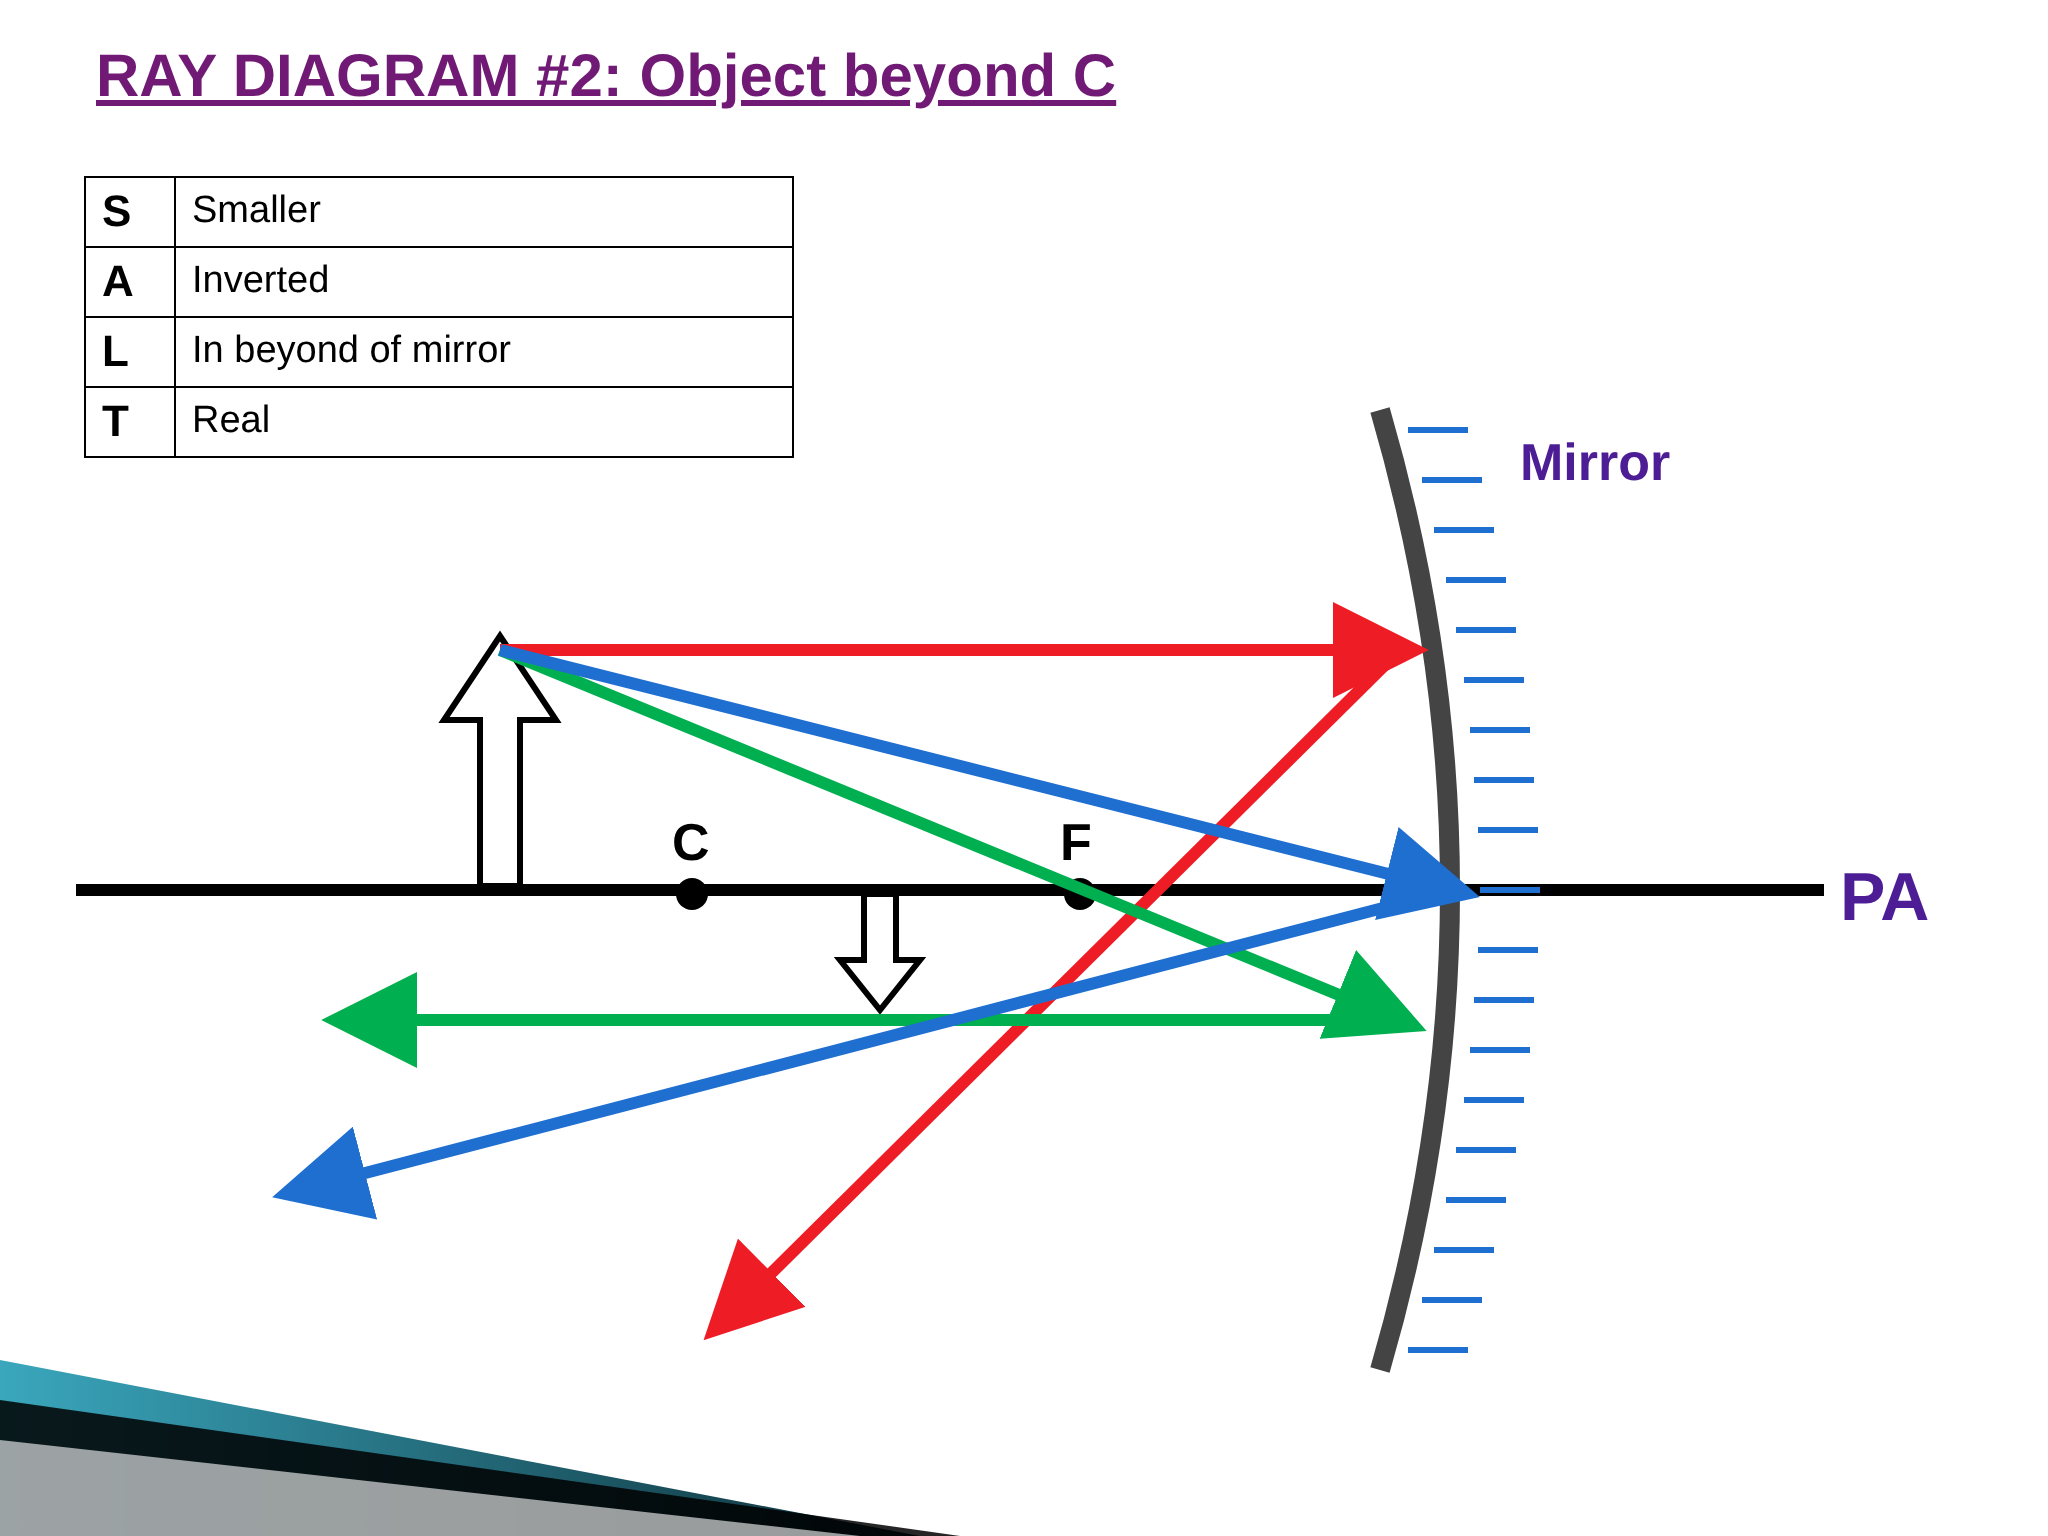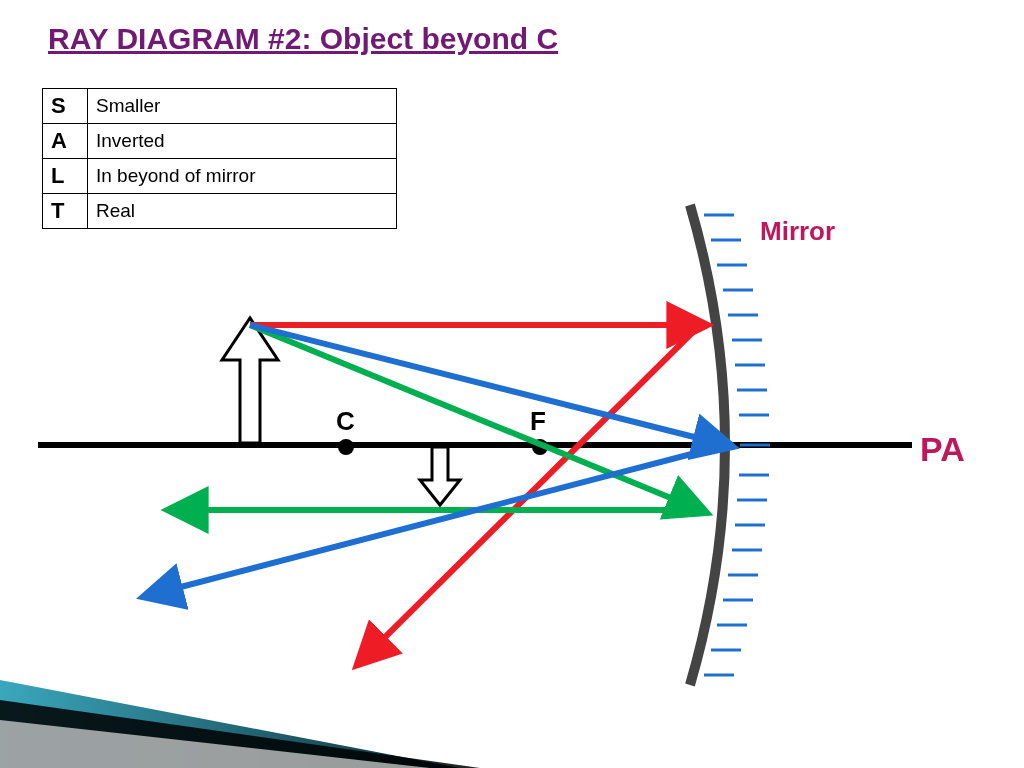--- a/index.html
+++ b/index.html
@@ -38,21 +38,21 @@
     width: 26px;
     text-align: left;
     font-size: 22px;
   }
   .salt-table td.val {
     min-width: 290px;
   }
   .label {
     position: absolute;
     font-weight: 700;
-    color: #be185d;
+    color: #4c1d95;
   }
   .label-mirror { left: 760px; top: 216px; font-size: 26px; }
   .label-pa     { left: 920px; top: 430px; font-size: 34px; }
   .svg-stage {
     position: absolute;
     left: 0;
     top: 0;
     width: 1024px;
     height: 768px;
   }

